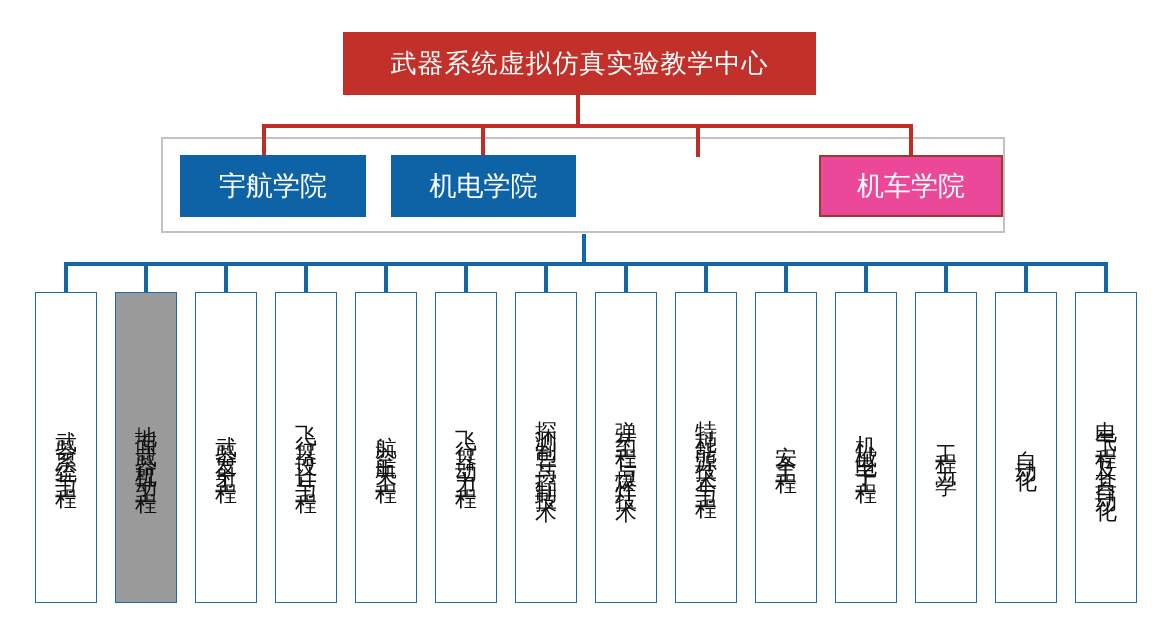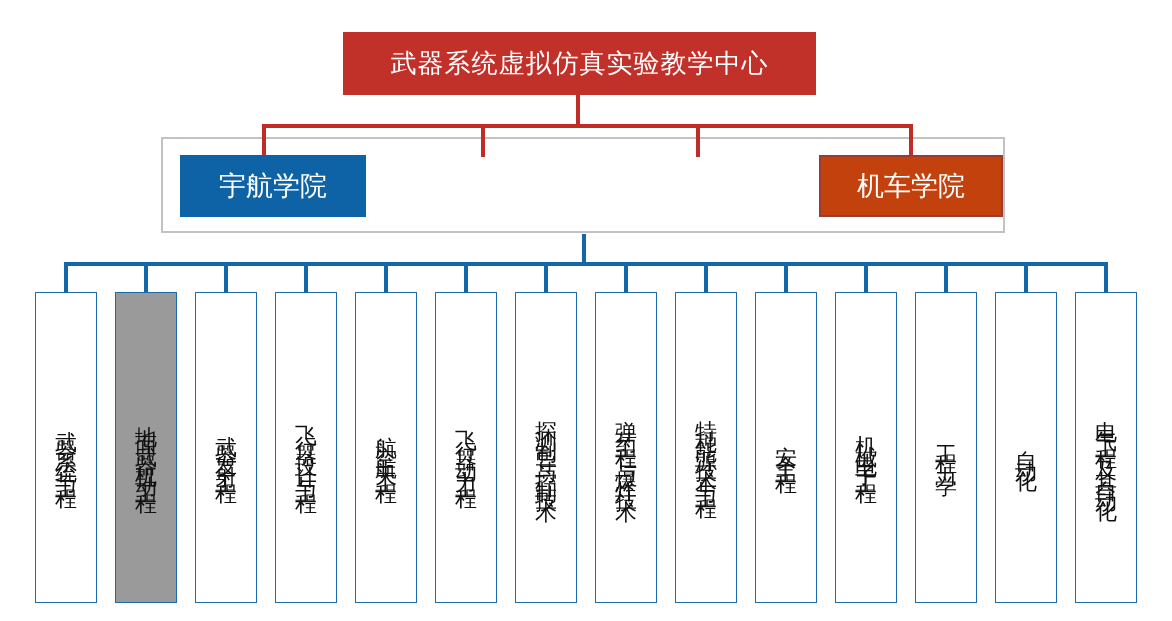--- a/index.html
+++ b/index.html
@@ -42,21 +42,21 @@
     top: 155px;
     height: 62px;
     color: #ffffff;
     font-size: 27px;
     display: flex; align-items: center; justify-content: center;
     white-space: nowrap;
     box-sizing: border-box;
   }
   .college-box.blue { background: #0d63a6; }
   .college-box.gray {
-    background: #c2410c;
+    background: #ec4899;
     border: 2px solid #9c3a31;
   }
 
   .dept {
     position: absolute;
     top: 262px;
     width: 62px;
   }
   .dept .dstub {
     width: 4px; height: 30px;
@@ -92,20 +92,21 @@
   <div class="line red" style="left:262px; top:124px; width:651px; height:4px;"></div>
 
   <div class="colleges-frame"></div>
 
   <div class="line red" style="left:262px; top:124px; width:4px; height:33px;"></div>
   <div class="line red" style="left:481px; top:124px; width:4px; height:33px;"></div>
   <div class="line red" style="left:696px; top:124px; width:4px; height:33px;"></div>
   <div class="line red" style="left:909px; top:124px; width:4px; height:33px;"></div>
 
   <div class="college-box blue" style="left:180px; width:186px;">宇航学院</div>
+  <div class="college-box blue" style="left:391px; width:185px;">机电学院</div>
   <div class="college-box gray" style="left:819px; width:184px;">机车学院</div>
 
   <div class="line blue" style="left:582px; top:234px; width:4px;    height:30px;"></div>
   <div class="line blue" style="left:64px;  top:262px; width:1044px; height:4px;"></div>
 
   <div class="dept" style="left:35px;">
     <div class="dstub"></div>
     <div class="dept-box">
         <span class="vtext">武器系统与工程</span>
       </div>

